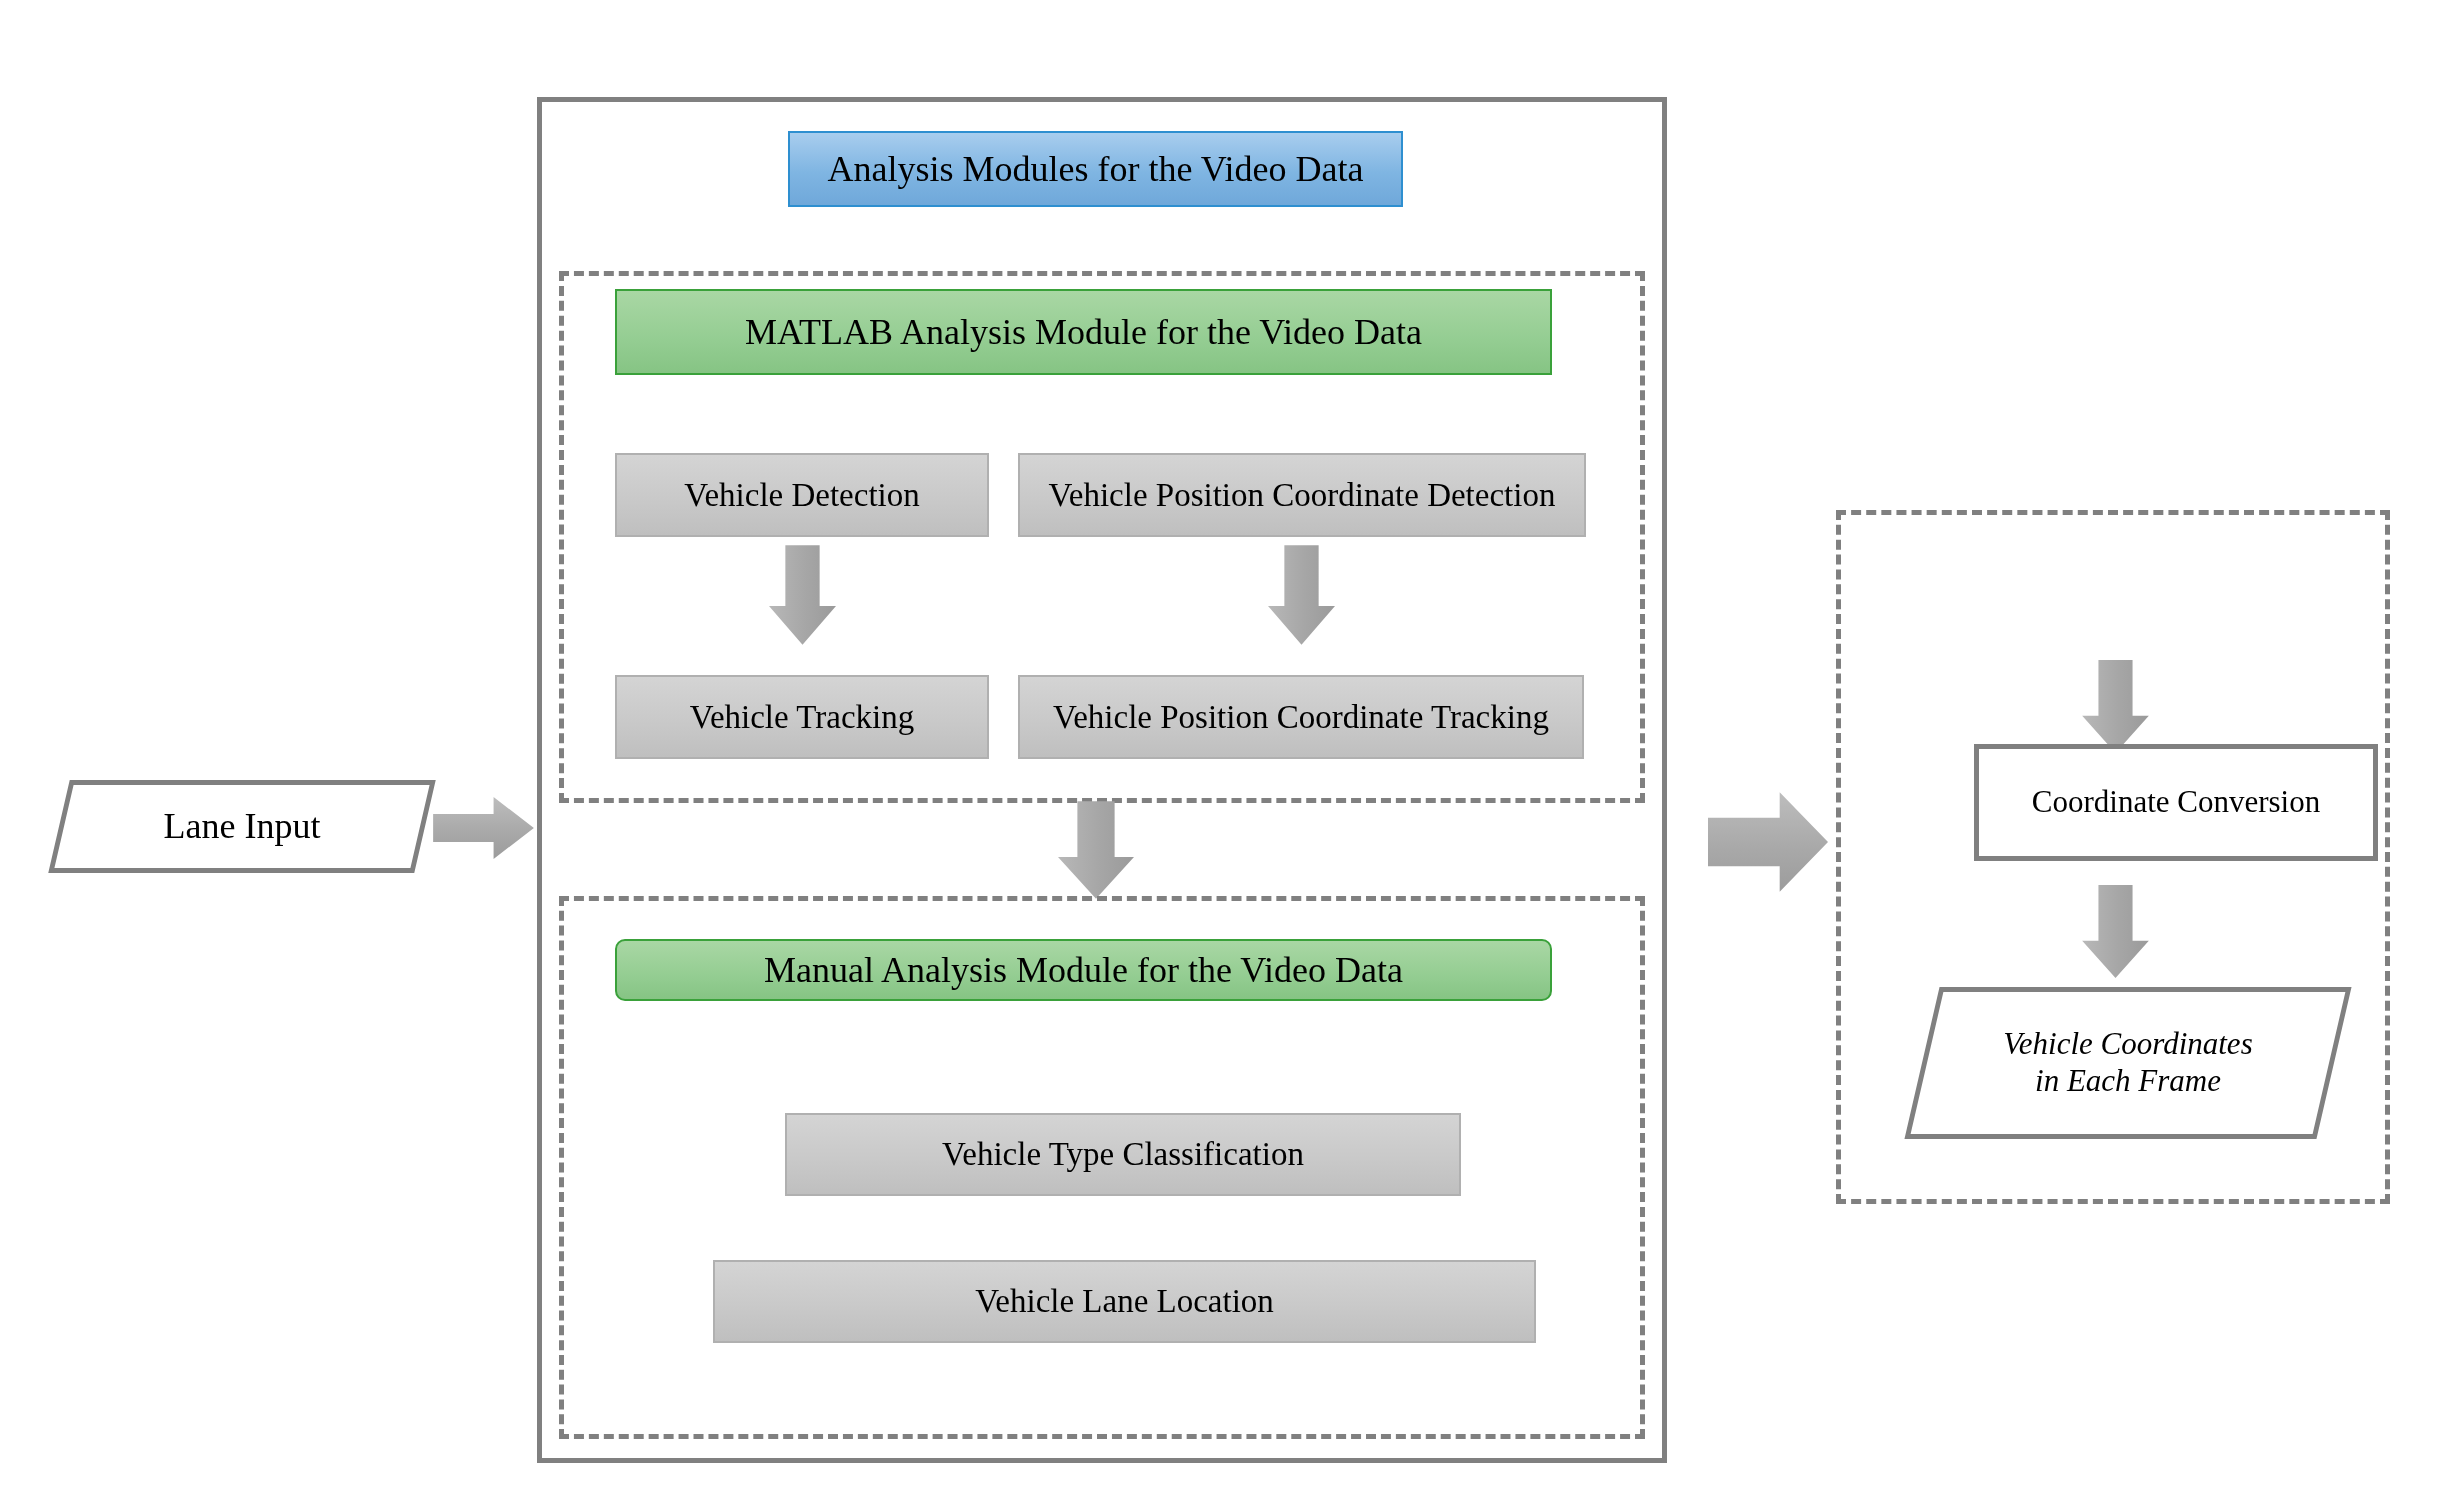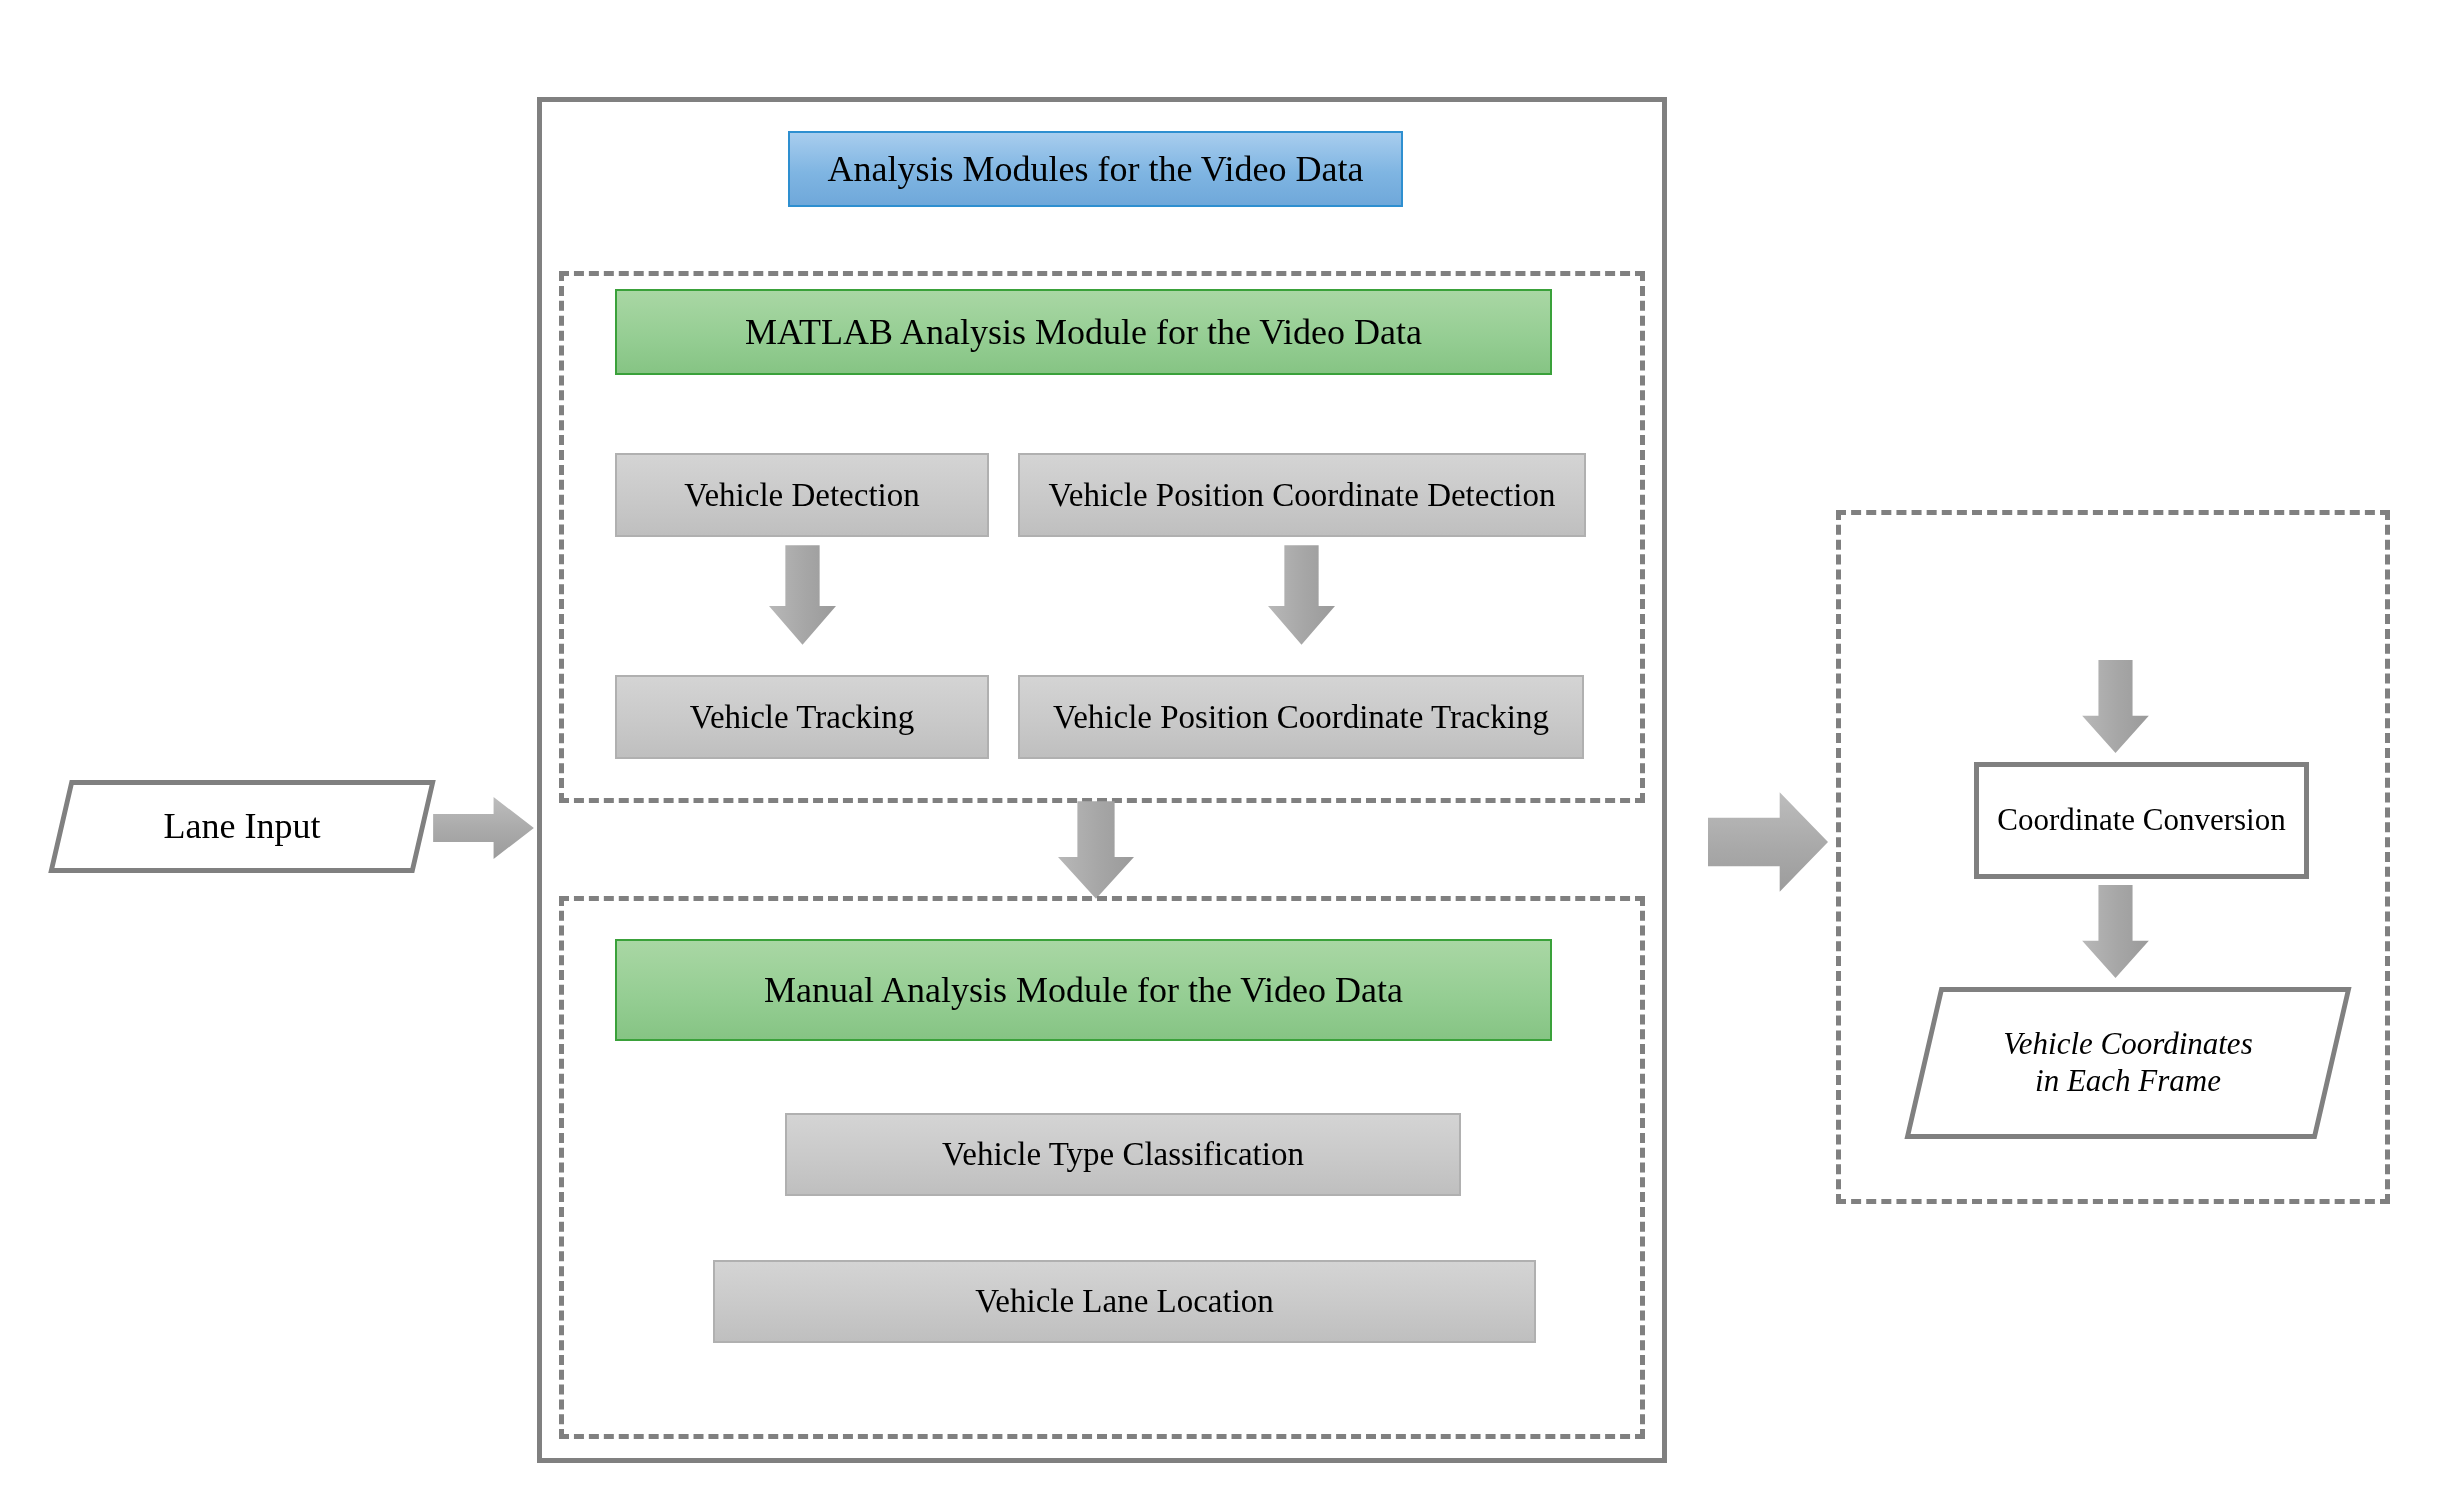--- a/index.html
+++ b/index.html
@@ -142,42 +142,42 @@
   <div class="abs node node-gray fs-42" style="left:1018px; top:675px; width:566px; height:84px;">Vehicle Position Coordinate Tracking</div>
 
   <div style="position:absolute; left:1058px; top:801px; width:76px; height:98px;">
     <svg width="76" height="98" viewBox="0 0 98 126">
       <polygon points="25,0 73,0 73,72 98,72 49,126 0,72 25,72" fill="url(#gd1)"></polygon>
     </svg>
   </div>
 
   <div class="abs dashed-panel" style="left:559px; top:896px; width:1086px; height:543px;"></div>
 
-  <div class="abs node node-green fs-46" style="left:615px; top:939px; width:937px; height:102px;">Manual Analysis Module for the Video Data</div>
+  <div class="abs node node-green fs-46" style="left:615px; top:939px; width:937px; height:62px;border-radius:10px;">Manual Analysis Module for the Video Data</div>
 
   <div class="abs node node-gray fs-42" style="left:785px; top:1113px; width:676px; height:83px;">Vehicle Type Classification</div>
 
   <div class="abs node node-gray fs-42" style="left:713px; top:1260px; width:823px; height:83px;">Vehicle Lane Location</div>
 
   <div style="position:absolute; left:1708px; top:792px; width:120px; height:100px;">
     <svg width="120" height="100" viewBox="0 0 154 128">
       <polygon points="0,33 92,33 92,0 154,64 92,128 92,95 0,95" fill="url(#gr1)"></polygon>
     </svg>
   </div>
 
   <div class="abs dashed-panel" style="left:1836px; top:510px; width:554px; height:694px;"></div>
 
 
   <div style="position:absolute; left:2082px; top:660px; width:67px; height:93px;">
     <svg width="67" height="93" viewBox="0 0 86 120">
       <polygon points="21,0 65,0 65,72 86,72 43,120 0,72 21,72" fill="url(#gd1)"></polygon>
     </svg>
   </div>
 
-  <div class="abs node node-plain fs-40" style="left:1974px; top:762px; width:335px; height:117px;">Coordinate Conversion</div>
+  <div class="abs node node-plain fs-40" style="left:1974px; top:744px; width:404px; height:117px;">Coordinate Conversion</div>
 
   <div style="position:absolute; left:2082px; top:885px; width:67px; height:93px;">
     <svg width="67" height="93" viewBox="0 0 86 120">
       <polygon points="21,0 65,0 65,72 86,72 43,120 0,72 21,72" fill="url(#gd1)"></polygon>
     </svg>
   </div>
 
   <div class="para-wrap" style="left:1922px; top:987px; width:412px; height:152px;font-style:italic;">
     <div class="para-skin"></div>
     <div class="para-label fs-40" style="padding:0 67px;">Vehicle Coordinates in Each Frame</div>

